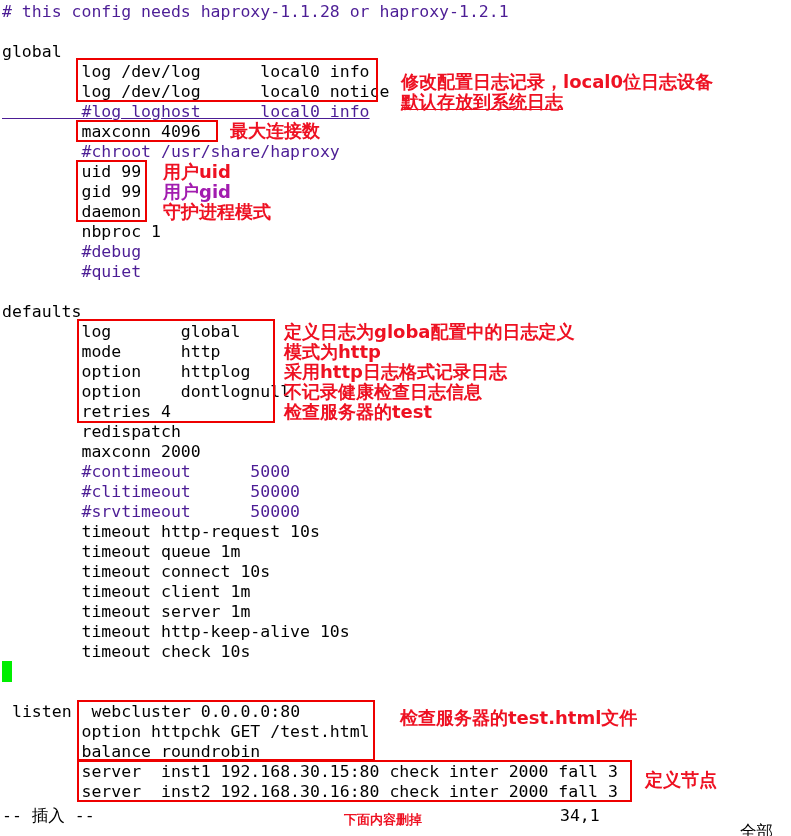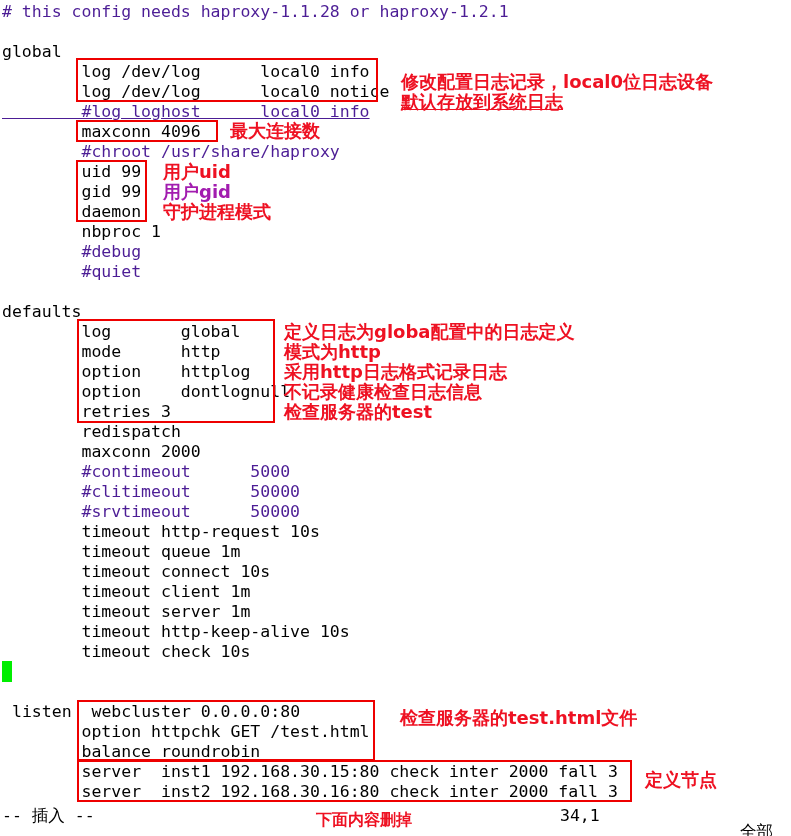--- a/index.html
+++ b/index.html
@@ -63,24 +63,25 @@
     font-family: "DejaVu Sans Mono", "Liberation Mono", monospace;
     font-size: 16.5px;
     line-height: 20px;
     color: #000000;
     white-space: pre;
   }
   .status-note {
     position: absolute;
     color: #ee1122;
     font-family: "DejaVu Sans", "Liberation Sans", sans-serif;
-    font-size: 16px;
+    font-size: 13px;
     font-weight: bold;
     line-height: 20px;
     white-space: pre;
+    margin-left: 28px;
   }
 </style>
 </head>
 <body>
 
 <div id="editor">
   <div id="code-lines">
       <div class="line comment" style="top: 2px;"># this config needs haproxy-1.1.28 or haproxy-1.2.1</div>
       <div class="line" style="top: 22px;"></div>
       <div class="line" style="top: 42px;">global</div>
@@ -94,21 +95,21 @@
       <div class="line" style="top: 202px;">        daemon</div>
       <div class="line" style="top: 222px;">        nbproc 1</div>
       <div class="line comment" style="top: 242px;">        #debug</div>
       <div class="line comment" style="top: 262px;">        #quiet</div>
       <div class="line" style="top: 282px;"></div>
       <div class="line" style="top: 302px;">defaults</div>
       <div class="line" style="top: 322px;">        log       global</div>
       <div class="line" style="top: 342px;">        mode      http</div>
       <div class="line" style="top: 362px;">        option    httplog</div>
       <div class="line" style="top: 382px;">        option    dontlognull</div>
-      <div class="line" style="top: 402px;">        retries 3</div>
+      <div class="line" style="top: 402px;">        retries 4</div>
       <div class="line" style="top: 422px;">        redispatch</div>
       <div class="line" style="top: 442px;">        maxconn 2000</div>
       <div class="line comment" style="top: 462px;">        #contimeout      5000</div>
       <div class="line comment" style="top: 482px;">        #clitimeout      50000</div>
       <div class="line comment" style="top: 502px;">        #srvtimeout      50000</div>
       <div class="line" style="top: 522px;">        timeout http-request 10s</div>
       <div class="line" style="top: 542px;">        timeout queue 1m</div>
       <div class="line" style="top: 562px;">        timeout connect 10s</div>
       <div class="line" style="top: 582px;">        timeout client 1m</div>
       <div class="line" style="top: 602px;">        timeout server 1m</div>

